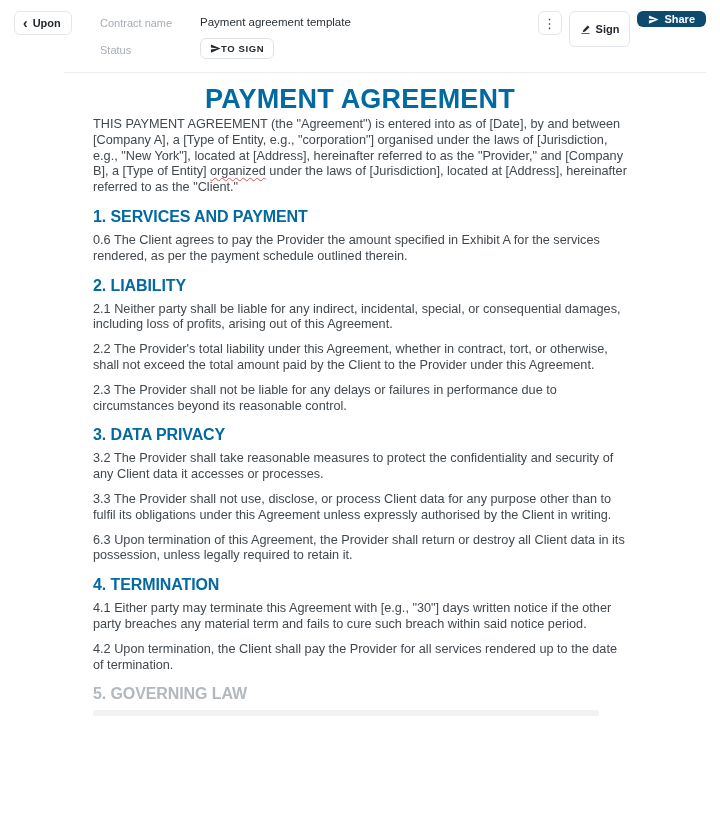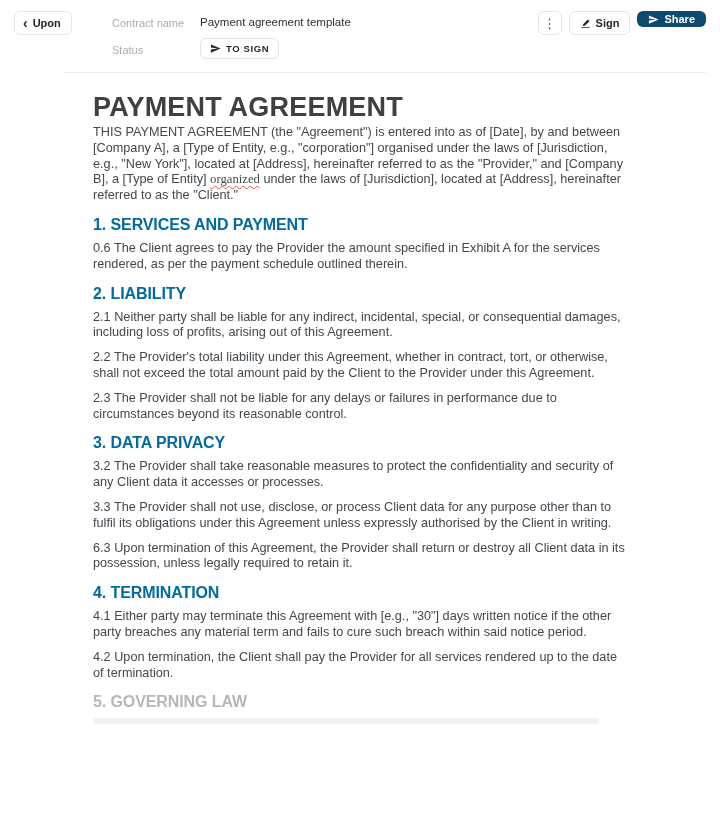--- a/index.html
+++ b/index.html
@@ -17,62 +17,61 @@
 
   .btn {
     display:inline-flex; align-items:center; justify-content:center; gap:5px;
     background:#fff; border:1px solid #e3e7ea; border-radius:6px;
     font-size:11px; font-weight:700; color:#23282d; cursor:pointer;
     font-family:"Liberation Sans", sans-serif;
   }
   .back-btn { position:absolute; left:14px; top:11px; height:24px; padding:0 10px 0 8px; }
   .back-chevron { font-size:14px; font-weight:700; line-height:1; margin-top:-1px; }
 
-  .hdr-label { position:absolute; left:112px; font-size:11px; color:#a6adb4; font-weight:400; }
+  .hdr-label { position:absolute; left:100px; font-size:11px; color:#a6adb4; font-weight:400; }
   .hdr-label.row1 { top:17px; }
   .hdr-label.row2 { top:44px; }
   .contract-name { position:absolute; left:200px; top:16px; font-size:11.5px; color:#2b3136; font-weight:500; }
 
   .status-badge {
     position:absolute; left:200px; top:38px; height:21px;
-    display:inline-flex; align-items:center; gap:5px;
+    display:inline-flex; align-items:center; 
     border:1px solid #dfe3e7; border-radius:6px; background:#fff;
     padding:0 9px; font-size:9.5px; font-weight:700; letter-spacing:.6px; color:#23282d;
   }
 
   .actions { position:absolute; right:14px; top:11px; display:flex; gap:7px; }
   .kebab-btn { width:24px; height:24px; font-size:13px; font-weight:400; color:#3a4045; }
-  .sign-btn { height:24px; padding:0 10px;justify-content:space-between; }
+  .sign-btn { height:36px; padding:0 10px;justify-content:space-between; }
   .share-btn {
     height:16px; padding:0 11px; border:none; border-radius:6px;
     background:#0c4a6e; color:#fff;
   }
   .icon-svg { display:inline-block; }
 
   .divider { position:absolute; top:72px; left:64px; width:642px; height:1px; background:#eceff1; }
 
   
   .doc { position:absolute; left:93px; top:84px; width:534px; }
   .doc-title {
     font-size:27px; line-height:30px; font-weight:800; letter-spacing:.2px;
-    color:#404040; margin:8px 0 3px 0;
+    color:#0369a1; margin:0 0 3px 0;text-align:center;
   }
   .doc p {
     font-size:12.7px; line-height:15.8px; color:#41484e;
     margin:0 0 9px 0; font-weight:400;
   }
   .doc h2 {
     font-size:16px; line-height:19px; font-weight:800; color:#0369a1;
     margin:11px 0 7px 0; letter-spacing:-.1px;
   }
   .doc h2.faded { color:#b3b8bd; }
   .spellcheck {
     text-decoration:underline wavy #e05252 1px;
     text-underline-offset:2px;
-    font-family:Liberation Serif, serif;
   }
   .ghost-line { width:506px; height:6px; background:#f0f2f4; border-radius:2px; margin-top:2px; }
 
   .fade-overlay {
     position:absolute; left:0; top:726px; width:720px; height:93px;
     background:linear-gradient(to bottom, rgba(255,255,255,0) 0%, rgba(255,255,255,.82) 45%, #ffffff 78%);
     pointer-events:none;
   }
 </style>
 </head>

